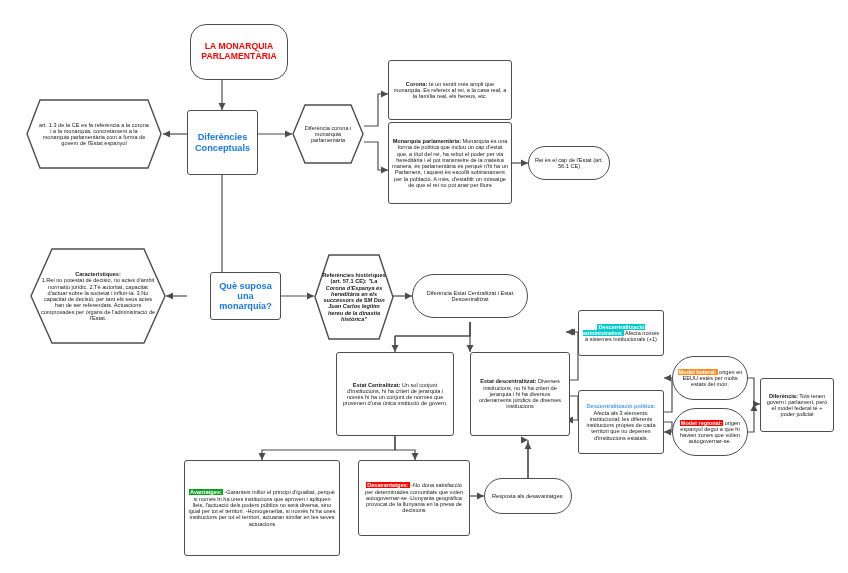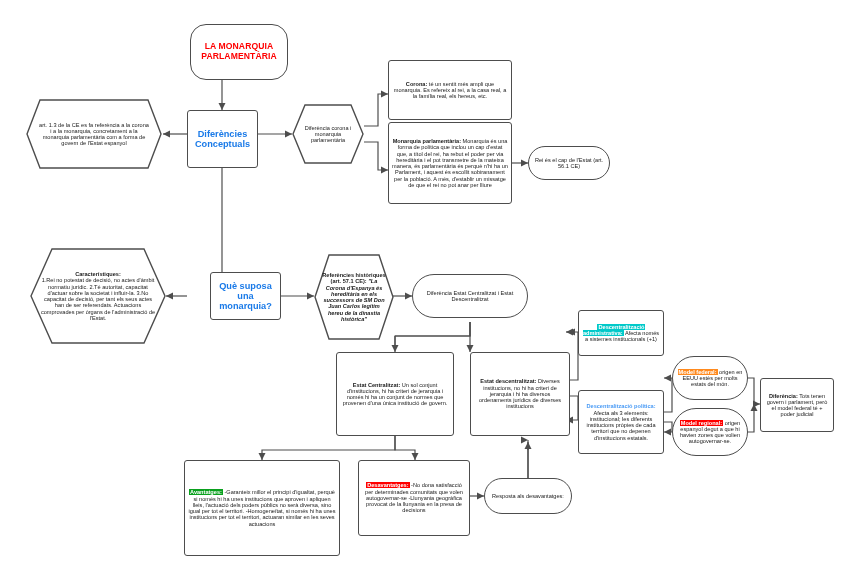--- a/index.html
+++ b/index.html
@@ -104,21 +104,21 @@
     <div class="inner title">LA MONARQUIA PARLAMENTÀRIA</div>
   </div>
 
   <div class="hexwrap" style="left:26px;top:99px;width:136px;height:70px;">
     <svg class="hexbg" viewBox="0 0 136 70" preserveAspectRatio="none">
       <polygon points="14,1 122,1 135,35 122,69 14,69 1,35" fill="#fff" stroke="#4d4d4d" stroke-width="1.4"></polygon>
     </svg>
     <div class="inner t8">art. 1.3 de la CE es fa referència a la corona i a la monarquia, concretament a la monarquia parlamentària com a forma de govern de l'Estat espanyol</div>
   </div>
 
-  <div class="node rect" style="left:187px;top:110px;width:71px;height:58px;">
+  <div class="node rect" style="left:187px;top:110px;width:71px;height:65px;">
     <div class="inner blue">Diferències Conceptuals</div>
   </div>
 
   <div class="hexwrap" style="left:292px;top:104px;width:72px;height:60px;">
     <svg class="hexbg" viewBox="0 0 72 60" preserveAspectRatio="none">
       <polygon points="13,1 59,1 71,30 59,59 13,59 1,30" fill="#fff" stroke="#4d4d4d" stroke-width="1.4"></polygon>
     </svg>
     <div class="inner t8" style="padding:2px 8px;">Diferència corona i monarquia parlamentària</div>
   </div>
 

